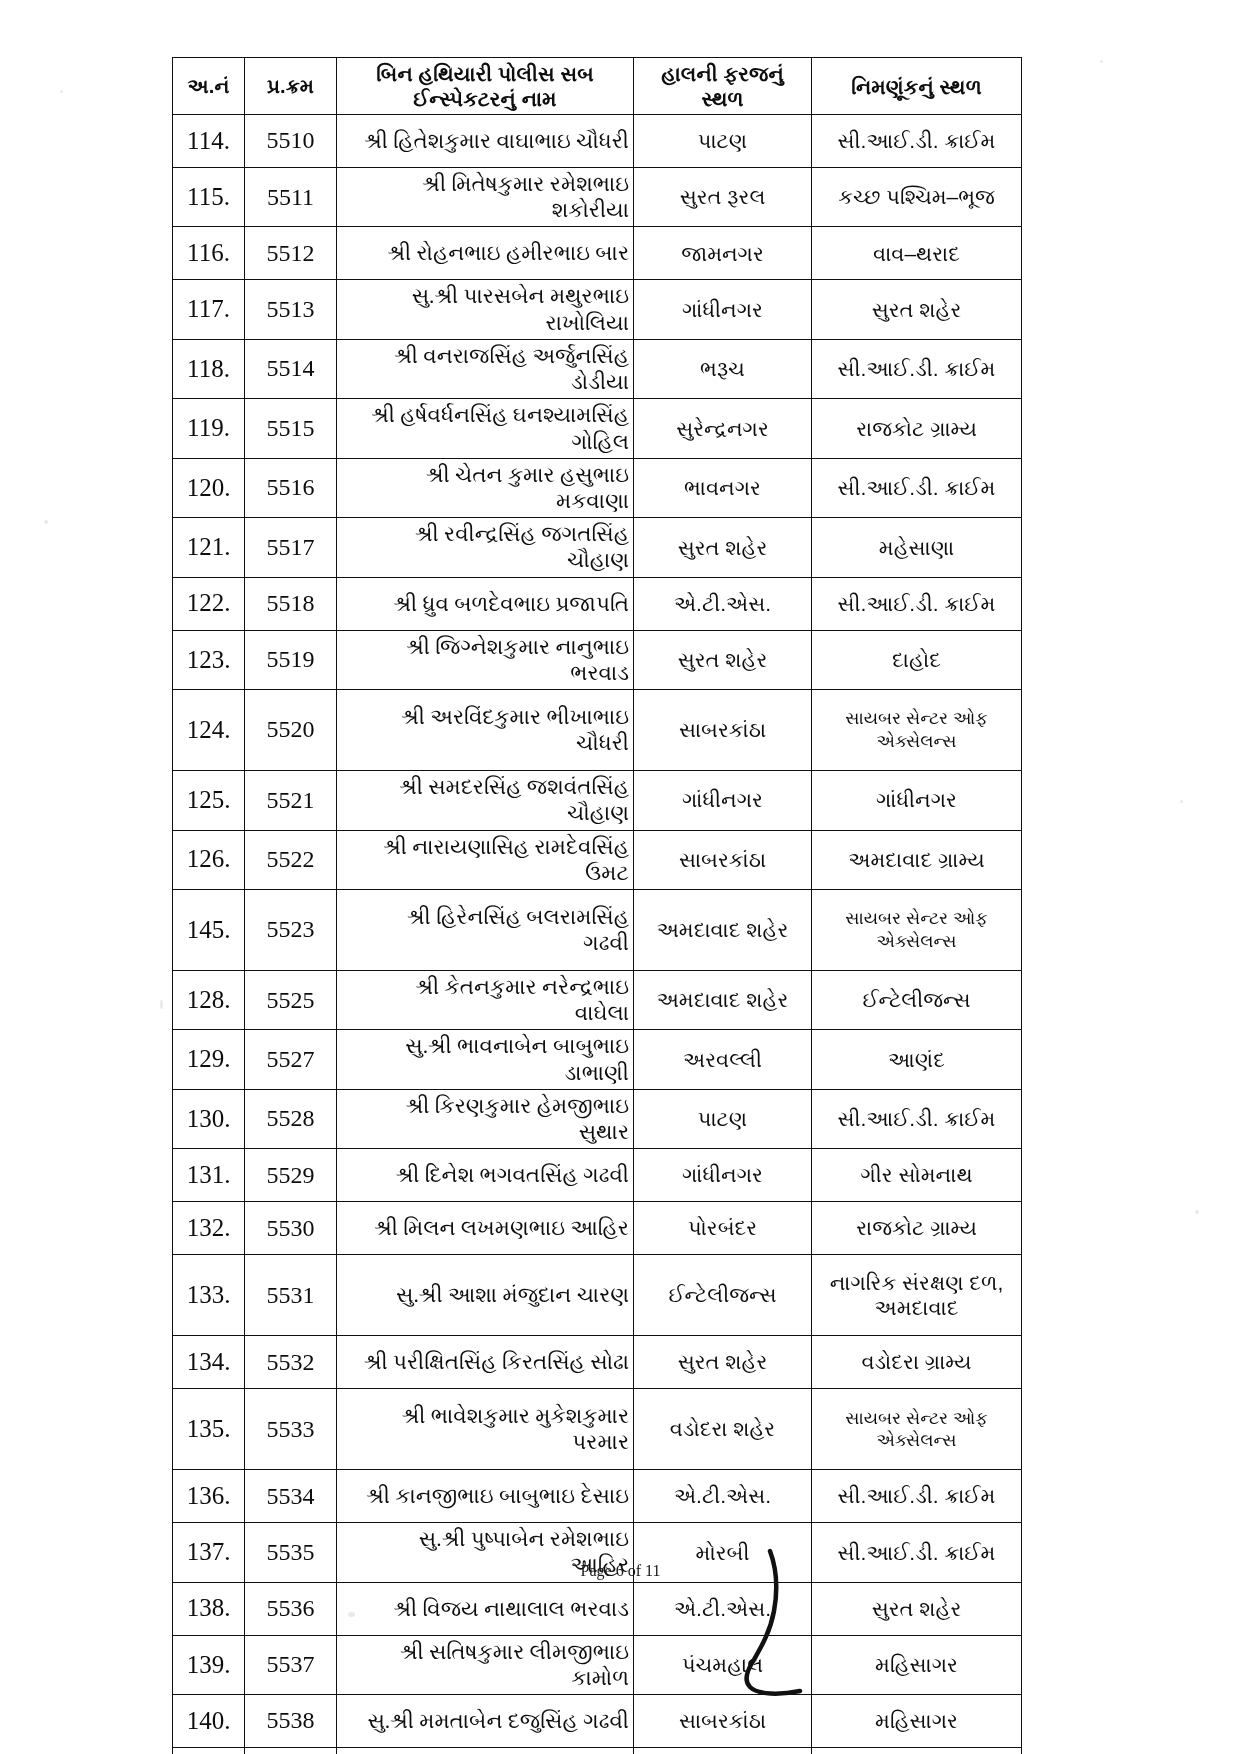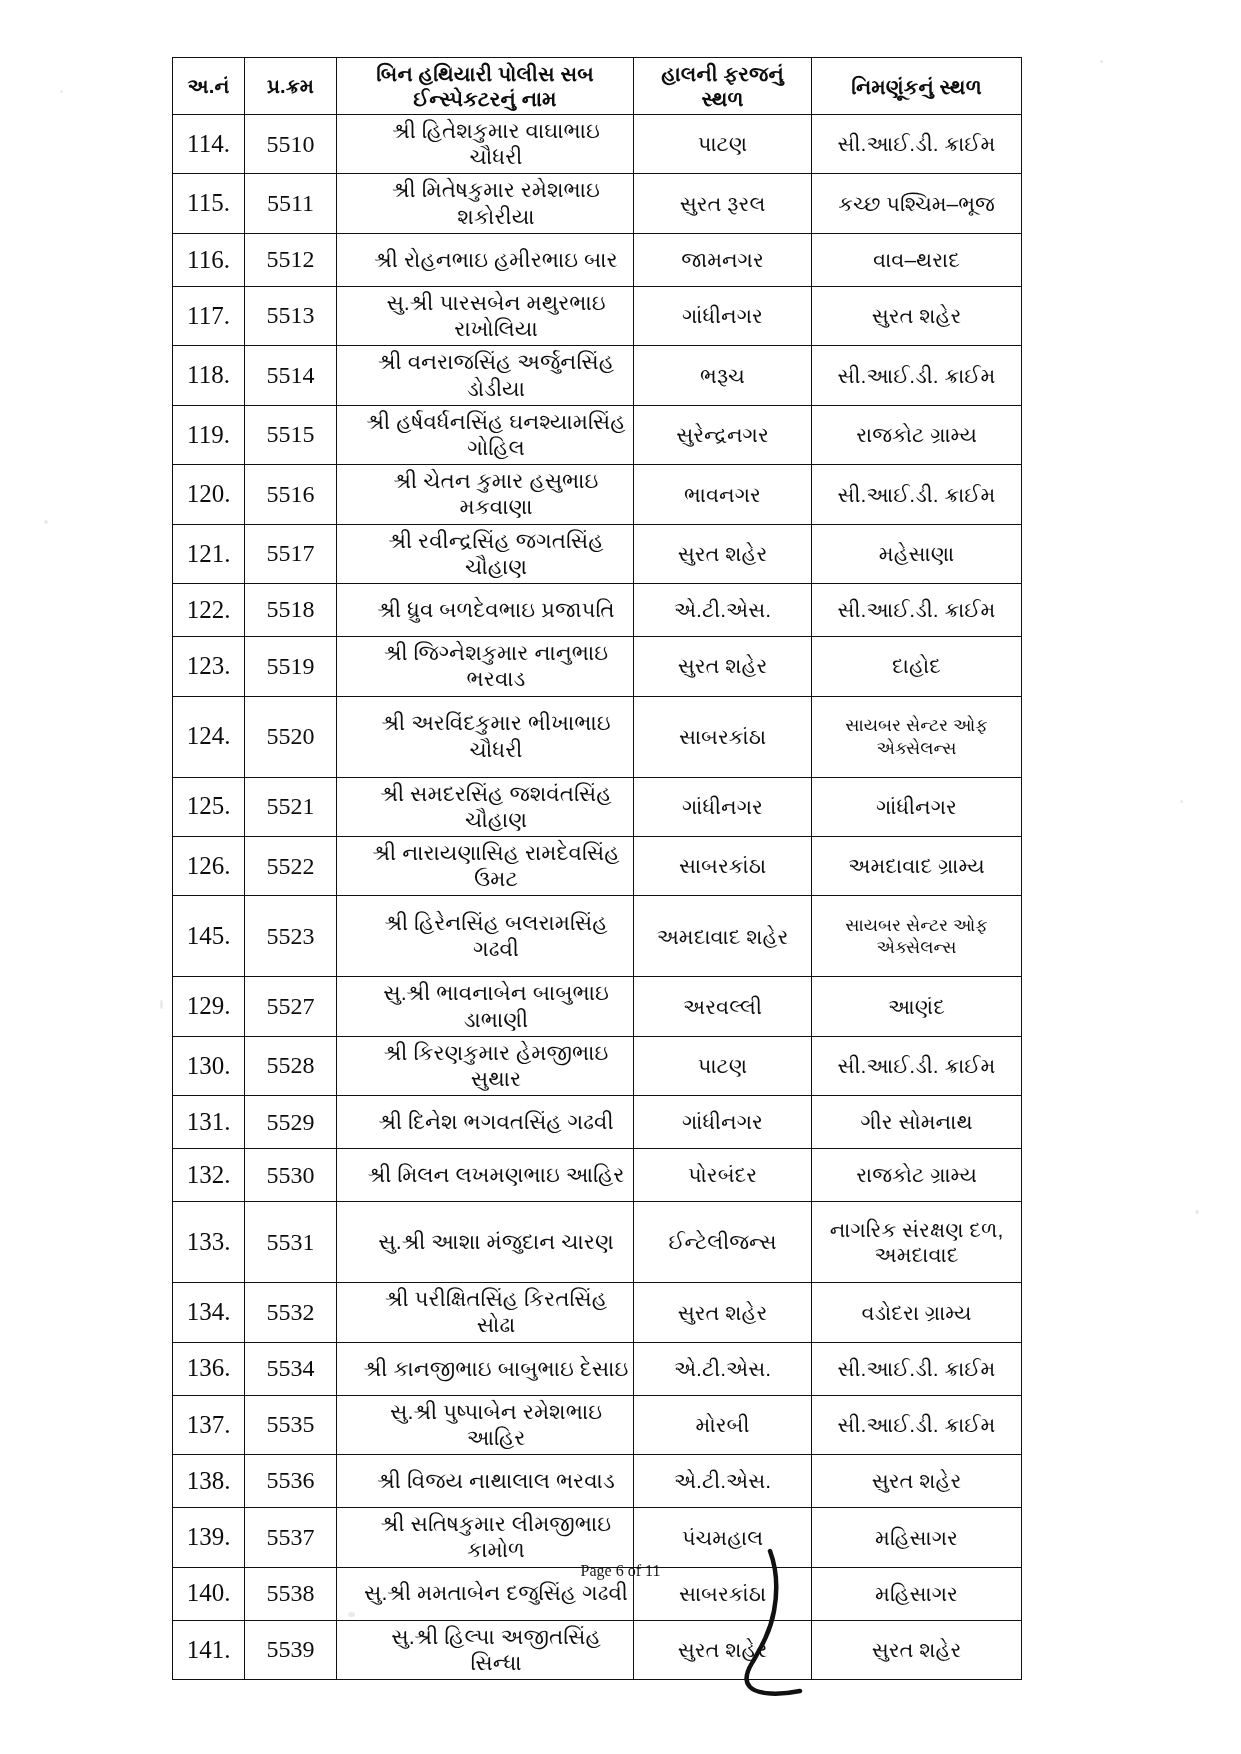--- a/index.html
+++ b/index.html
@@ -80,24 +80,24 @@
   }
   tbody td.sr {
     font-size: 25px;
     font-family: Liberation Serif, serif;
   }
   tbody td.no {
     font-size: 24px;
     font-family: "Liberation Serif", "DejaVu Serif", serif;
   }
   tbody td.name {
-    text-align: center;
+    text-align: right;
     padding-left: 26px;
     font-size: 21.5px;
-    font-family: Liberation Sans, sans-serif;
+    font-family: Liberation Serif, serif;
   }
   tbody td.cur {
     font-size: 21px;
     font-family: "Liberation Sans", "DejaVu Sans", sans-serif;
   }
   tbody td.post {
     font-size: 21px;
     font-family: "Liberation Sans", "DejaVu Sans", sans-serif;
     text-align: center;
   }
@@ -252,20 +252,27 @@
             <td class="post">અમદાવાદ ગ્રામ્ય</td>
           </tr>
           <tr class="tall">
             <td class="sr">145.</td>
             <td class="no">5523</td>
             <td class="name">શ્રી હિરેનસિંહ બલરામસિંહ ગઢવી</td>
             <td class="cur">અમદાવાદ શહેર</td>
             <td class="post small">સાયબર સેન્ટર ઓફ એક્સેલન્સ</td>
           </tr>
           <tr>
+            <td class="sr">128.</td>
+            <td class="no">5525</td>
+            <td class="name">શ્રી કેતનકુમાર નરેન્દ્રભાઇ વાઘેલા</td>
+            <td class="cur">અમદાવાદ શહેર</td>
+            <td class="post">ઈન્ટેલીજન્સ</td>
+          </tr>
+          <tr>
             <td class="sr">129.</td>
             <td class="no">5527</td>
             <td class="name">સુ.શ્રી ભાવનાબેન બાબુભાઇ ડાભાણી</td>
             <td class="cur">અરવલ્લી</td>
             <td class="post">આણંદ</td>
           </tr>
           <tr>
             <td class="sr">130.</td>
             <td class="no">5528</td>
             <td class="name">શ્રી કિરણકુમાર હેમજીભાઇ સુથાર</td>
@@ -292,20 +299,27 @@
             <td class="name">સુ.શ્રી આશા મંજુદાન ચારણ</td>
             <td class="cur">ઈન્ટેલીજન્સ</td>
             <td class="post">નાગરિક સંરક્ષણ દળ, અમદાવાદ</td>
           </tr>
           <tr>
             <td class="sr">134.</td>
             <td class="no">5532</td>
             <td class="name">શ્રી પરીક્ષિતસિંહ કિરતસિંહ સોઢા</td>
             <td class="cur">સુરત શહેર</td>
             <td class="post">વડોદરા ગ્રામ્ય</td>
+          </tr>
+          <tr class="tall">
+            <td class="sr">135.</td>
+            <td class="no">5533</td>
+            <td class="name">શ્રી ભાવેશકુમાર મુકેશકુમાર પરમાર</td>
+            <td class="cur">વડોદરા શહેર</td>
+            <td class="post small">સાયબર સેન્ટર ઓફ એક્સેલન્સ</td>
           </tr>
           <tr>
             <td class="sr">136.</td>
             <td class="no">5534</td>
             <td class="name">શ્રી કાનજીભાઇ બાબુભાઇ દેસાઇ</td>
             <td class="cur">એ.ટી.એસ.</td>
             <td class="post">સી.આઈ.ડી. ક્રાઈમ</td>
           </tr>
           <tr>
             <td class="sr">137.</td>

